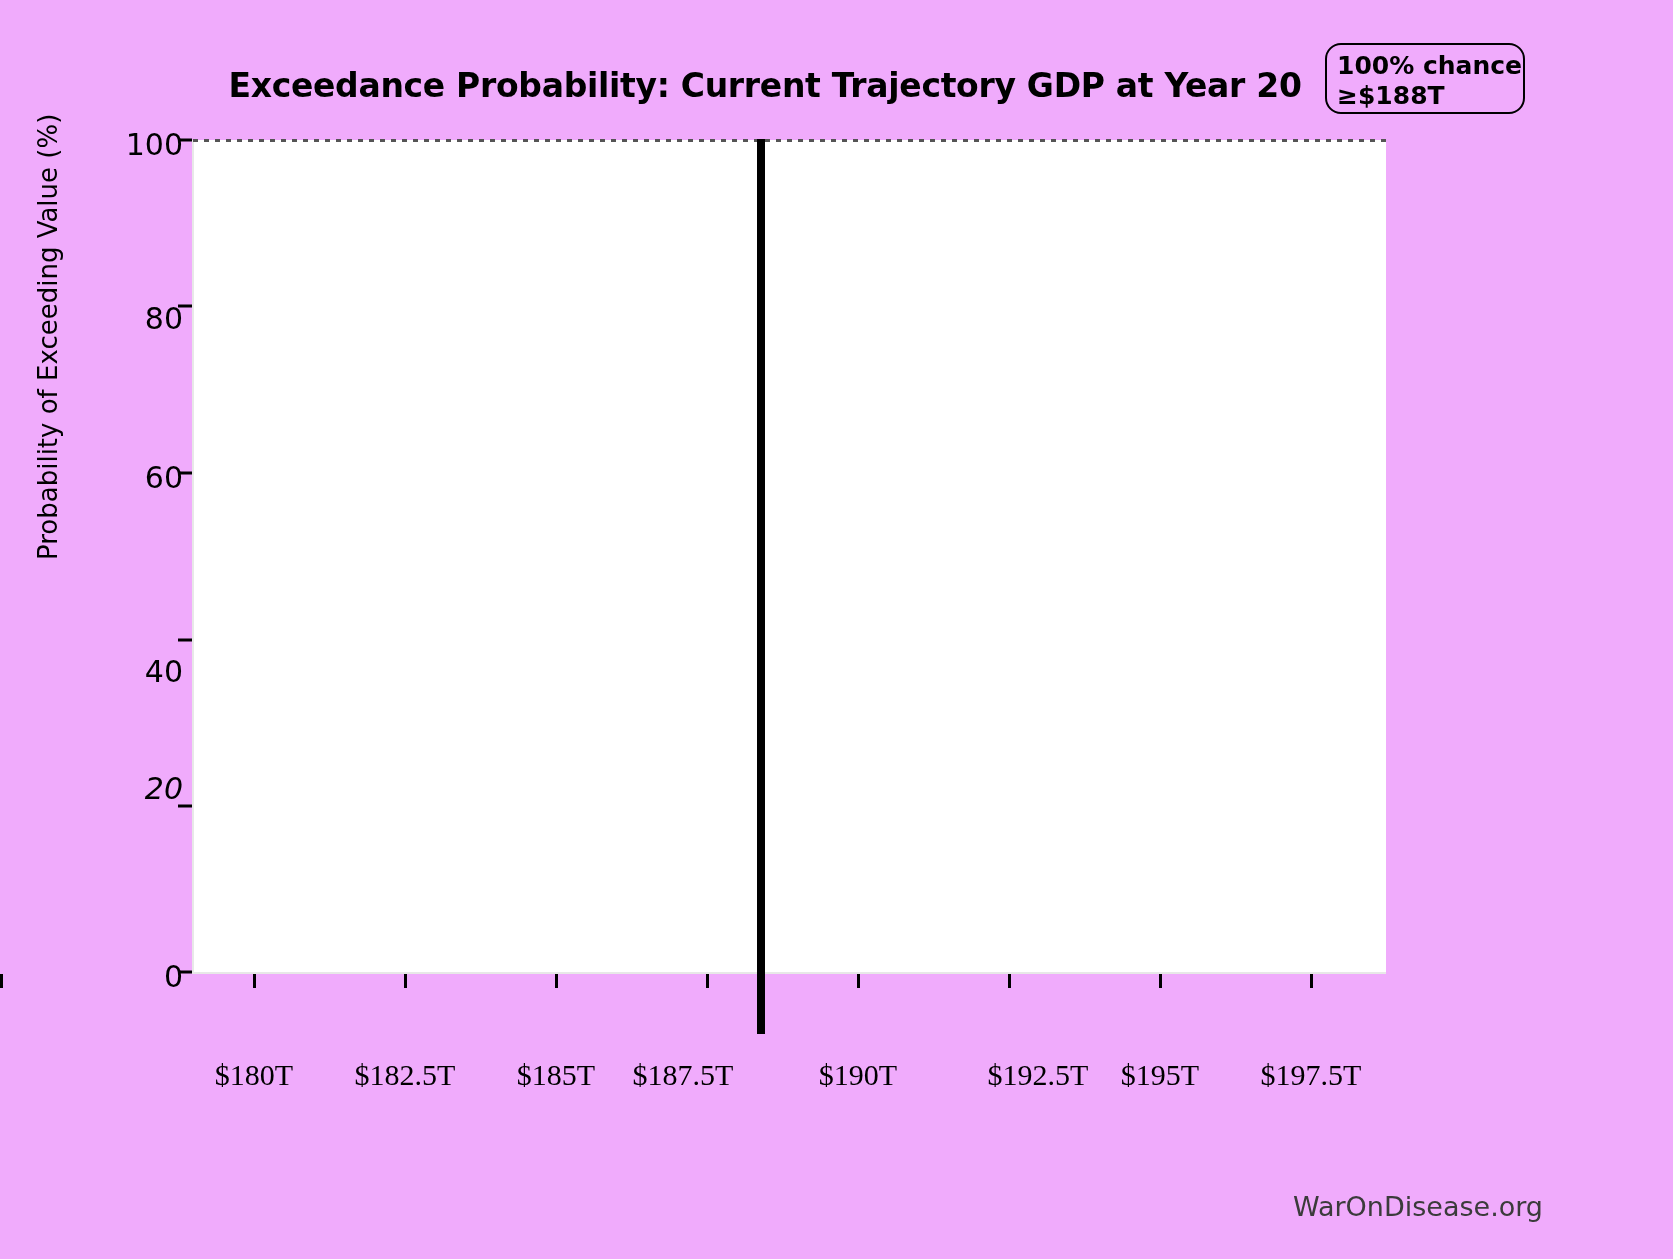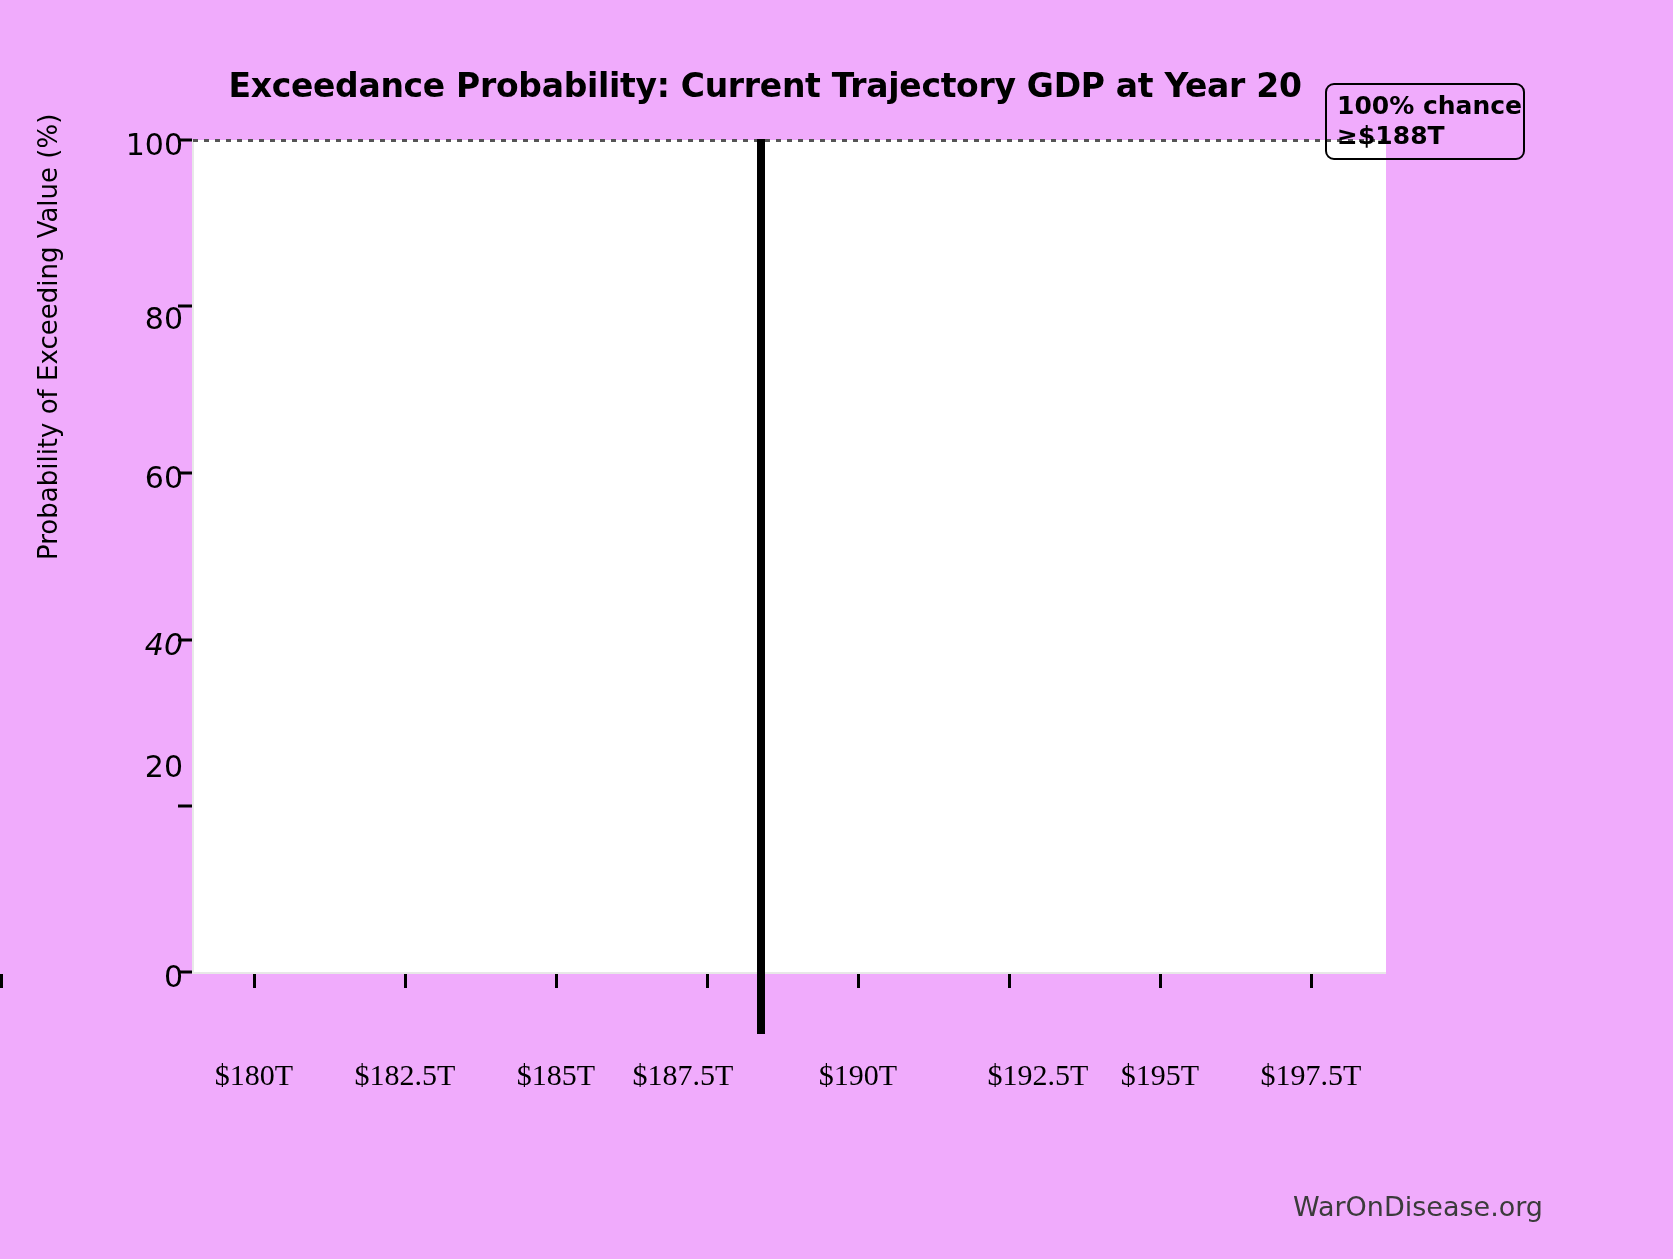--- a/index.html
+++ b/index.html
@@ -88,30 +88,29 @@
   }
 
   
   .annotation-box {
     position: absolute;
     left: 1325px;
     top: 43px;
     width: 200px;
     box-sizing: border-box;
     border: 2px solid #000000;
-    border-radius: 9px;
+    border-radius: 16px;
     background: rgba(255,255,255,0.0);
-    padding: 6px 10px 8px 10px;
+    padding: 6px 10px 2px 10px;
     font-family: "DejaVu Sans", sans-serif;
     font-size: 25px;
     font-weight: bold;
     line-height: 1.18;
     color: #000000;
     text-align: left;
-    margin-top: 40px;
   }
   .annotation-line { display: block; white-space: nowrap; }
 
   
   .ytick-label {
     position: absolute;
     right: 1490px;
     width: 120px;
     text-align: right;
     font-family: "DejaVu Sans", sans-serif;
@@ -200,22 +199,22 @@
   <div class="ytick-mark" style="top:140px;"></div>
   <div class="ytick-mark" style="top:306px;"></div>
   <div class="ytick-mark" style="top:473px;"></div>
   <div class="ytick-mark" style="top:640px;"></div>
   <div class="ytick-mark" style="top:806px;"></div>
   <div class="ytick-mark" style="top:972px;"></div>
 
   <div class="ytick-label" style="top:144px;">100</div>
   <div class="ytick-label" style="top:310px;margin-top:8px;">80</div>
   <div class="ytick-label" style="top:477px;">60</div>
-  <div class="ytick-label" style="top:644px;font-style:italic;">40</div>
-  <div class="ytick-label" style="top:766px;">20</div>
+  <div class="ytick-label" style="top:671px;">40</div>
+  <div class="ytick-label" style="top:788px;font-style:italic;">20</div>
   <div class="ytick-label" style="top:976px;">0</div>
 
   <div class="ylabel">Probability of Exceeding Value (%)</div>
 
   <div class="xtick-mark" style="left:253px;"></div>
   <div class="xtick-mark" style="left" :=""></div>
   <div class="xtick-mark" style="left:404px;"></div>
   <div class="xtick-mark" style="left:555px;"></div>
   <div class="xtick-mark" style="left:706px;"></div>
   <div class="xtick-mark" style="left:857px;"></div>

